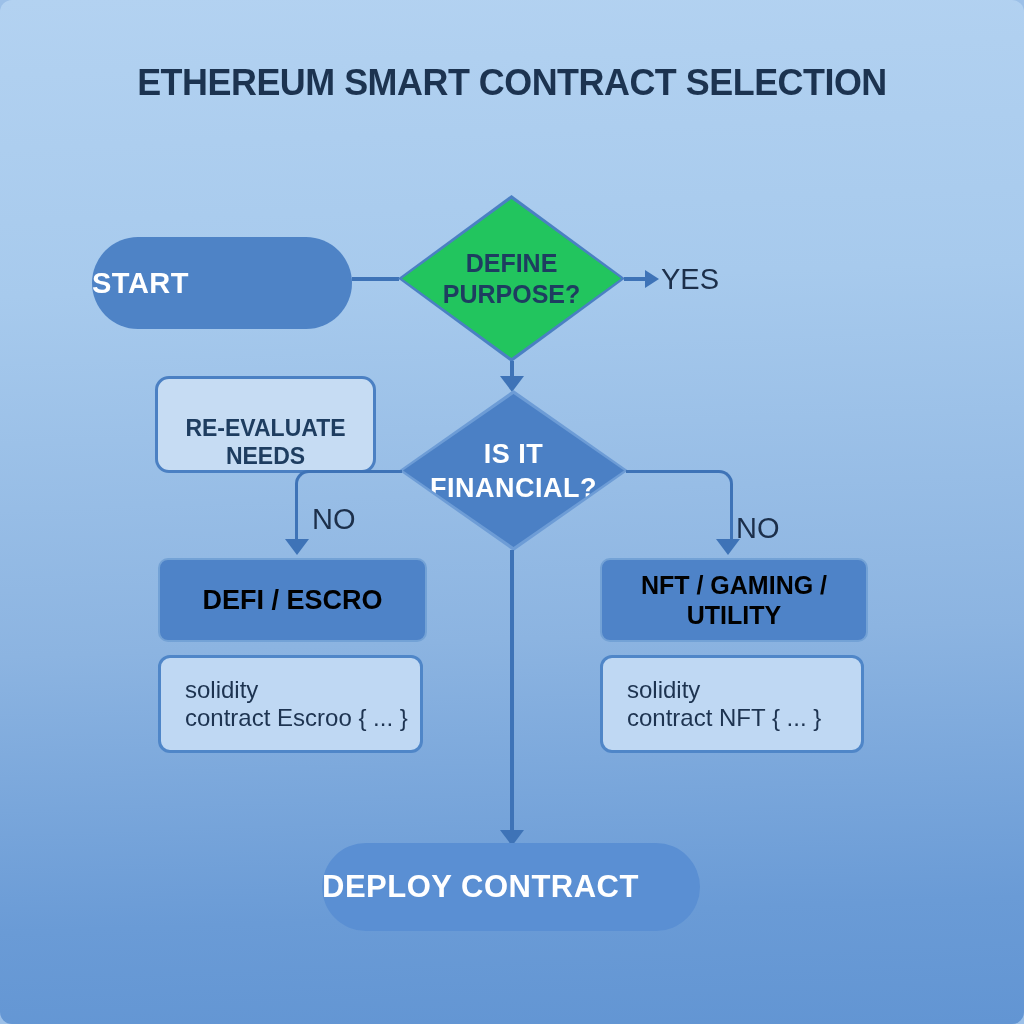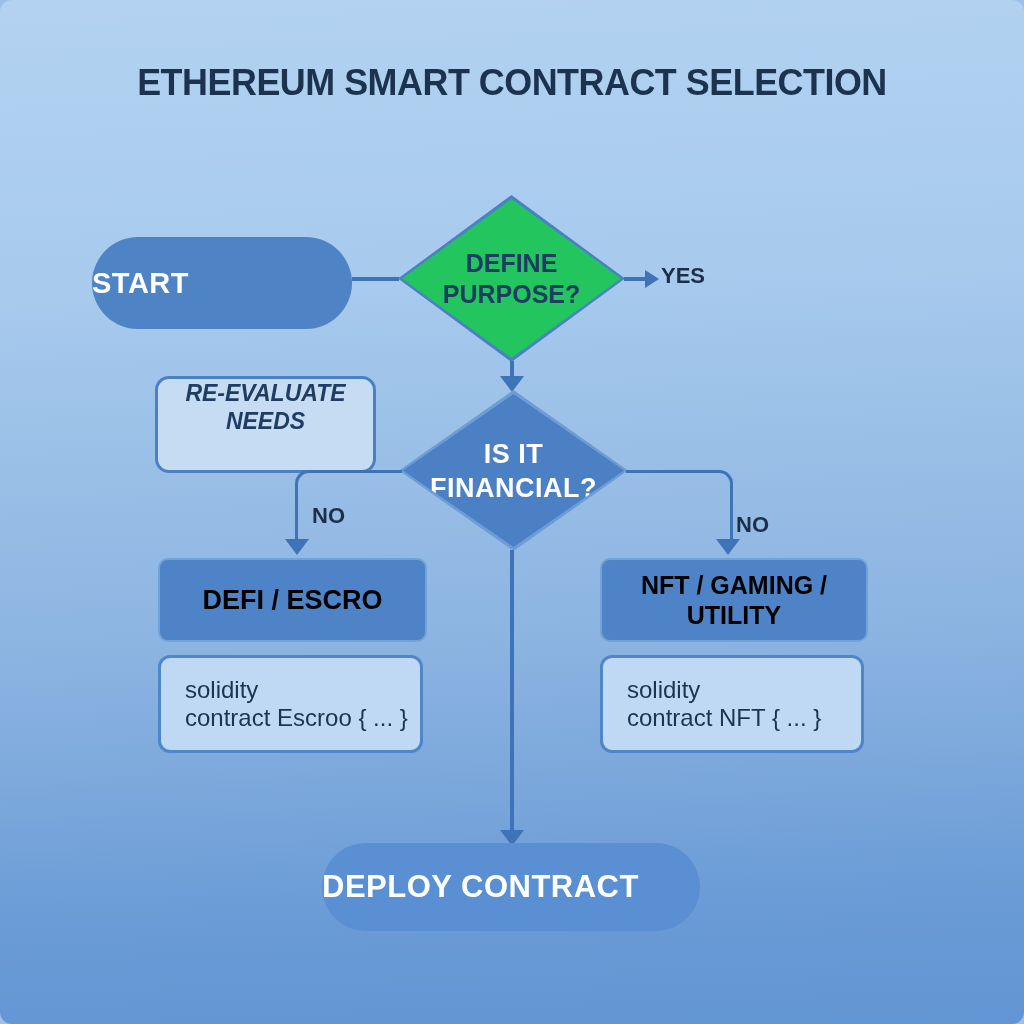--- a/index.html
+++ b/index.html
@@ -28,22 +28,22 @@
   .pill-start{
     left:92px;top:237px;width:260px;height:92px;border-radius:46px;
     background:#4e83c6;font-size:29px;letter-spacing:0.5px;
   }
   .pill-deploy{
     left:322px;top:843px;width:378px;height:88px;border-radius:44px;
     background:#5a8fd3;font-size:31px;letter-spacing:0.5px;
   }
   .box-light{
     background:#c6dcf3;border:3px solid #4b80c3;border-radius:14px;
-    display:flex;flex-direction:column;align-items:center;justify-content:flex-start;
-    color:#1e3d60;font-weight:700;text-align:center;font-style:italic;
+    display:flex;flex-direction:column;align-items:center;justify-content:flex-end;
+    color:#1e3d60;font-weight:700;text-align:center;
   }
   .box-reevaluate{left:155px;top:376px;width:215px;height:91px;font-size:23px;line-height:28px;}
   .box-solid{
     background:#4e83c8;border:2px solid rgba(120,165,215,0.9);border-radius:10px;
     display:flex;flex-direction:column;align-items:center;justify-content:center;
     color:#000000;font-weight:700;text-align:right;
   }
   .box-defi{left:158px;top:558px;width:265px;height:80px;font-size:27px;}
   .box-nft{left:600px;top:558px;width:264px;height:80px;font-size:25px;line-height:30px;}
   .box-code{
@@ -83,21 +83,21 @@
     width:0;height:0;
     border-left:12px solid transparent;border-right:12px solid transparent;
     border-top:16px solid #3e73b7;
   }
   .arrow-right{
     width:0;height:0;
     border-top:9px solid transparent;border-bottom:9px solid transparent;
     border-left:14px solid #3e73b7;
   }
   
-  .edge-label{font-size:22px;font-weight:700;color:#1c2f4a;}
+  .edge-label{font-size:29px;font-weight:400;color:#1c2f4a;}
 </style>
 </head>
 <body>
 
 <div class="stage">
 
   <div class="abs title">ETHEREUM SMART CONTRACT SELECTION</div>
 
   <div class="abs pill pill-start">
     <span>START</span>

